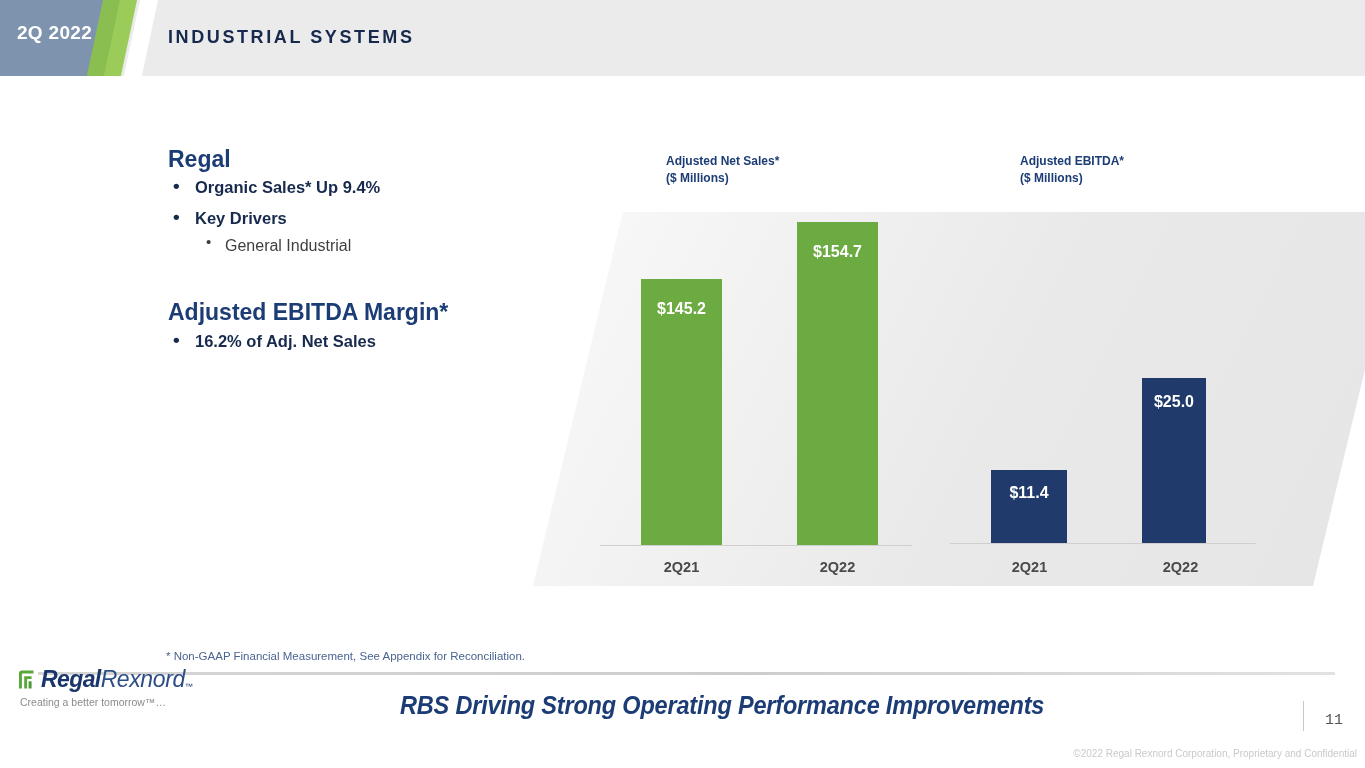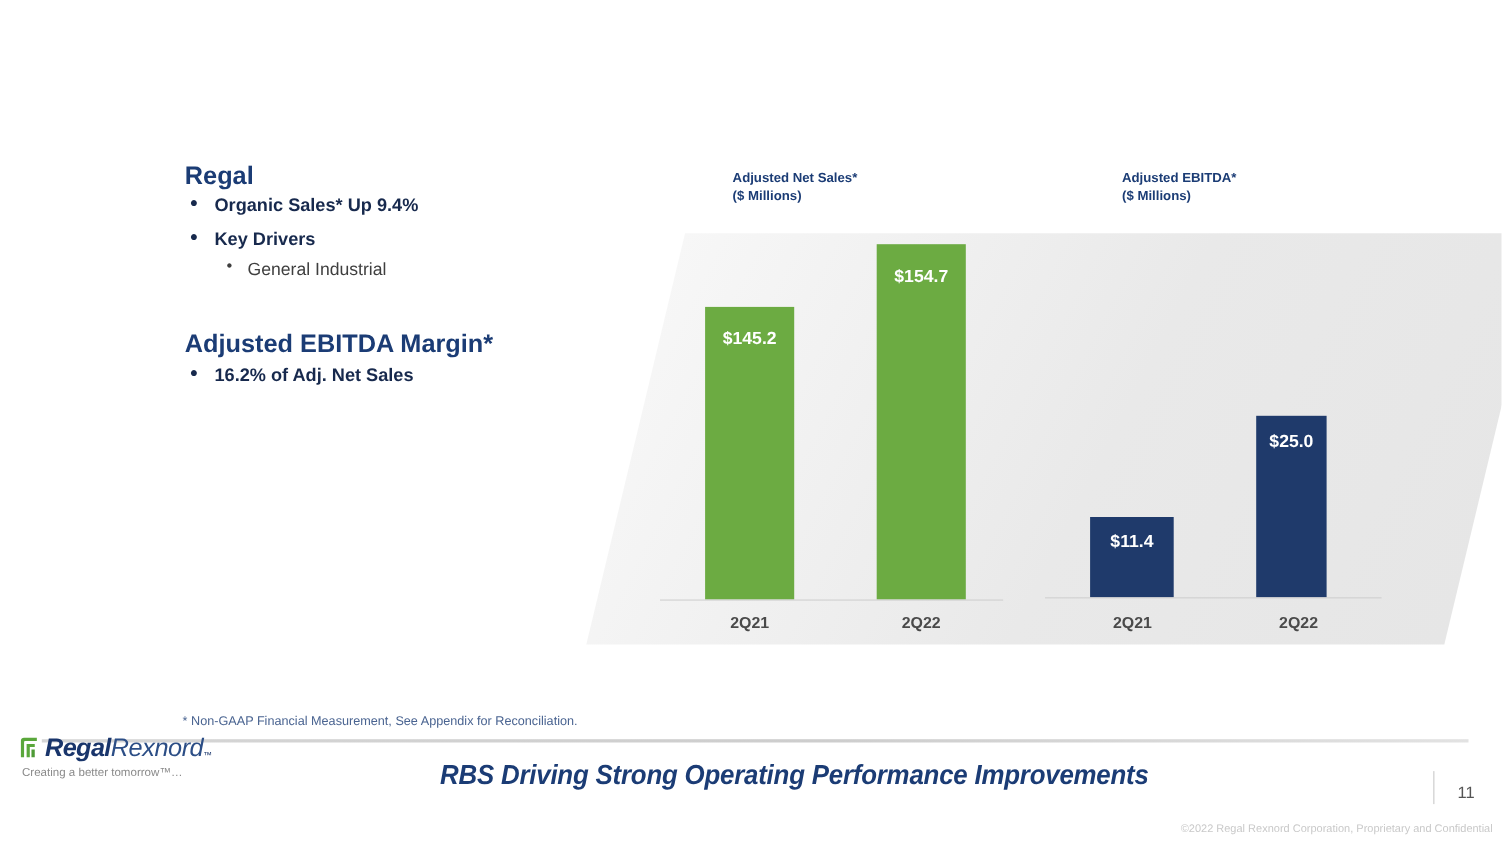--- a/index.html
+++ b/index.html
@@ -72,28 +72,36 @@
               font-family:"Liberation Sans",sans-serif;line-height:1;}
   .logo-rex{color:#2c4e86;font-size:23px;font-weight:normal;font-style:italic;letter-spacing:-.4px;
             font-family:"Liberation Sans",sans-serif;line-height:1;}
   .logo-tm{color:#19356b;font-size:8px;vertical-align:super;}
   .tagline{color:#8b8b8b;font-size:10.5px;margin-top:5px;margin-left:2px;}
 
   .footer-title{position:absolute;left:400px;top:691px;width:700px;color:#1b3c75;
                 font-size:25px;font-weight:bold;font-style:italic;letter-spacing:-.2px;
                 transform:scaleX(.94);transform-origin:left center;}
   .page-sep{position:absolute;left:1303px;top:701px;width:1px;height:30px;background:#c9c9c9;}
-  .page-num{position:absolute;left:1325px;top:712px;color:#555555;font-size:15px;}
+  .page-num{position:absolute;left:1325px;top:712px;color:#555555;font-size:15px;font-family:Liberation Mono, monospace;}
   .copyright{position:absolute;right:8px;top:748px;color:#c9c9c9;font-size:10px;}
 </style>
 </head>
 <body>
 
 <div class="slide">
 
+  <div class="header">
+    <div class="hdr-grey"></div>
+    <div class="hdr-blue"></div>
+    <div class="hdr-green"></div>
+    <div class="hdr-white"></div>
+    <div class="hdr-quarter">2Q 2022</div>
+    <div class="hdr-title">INDUSTRIAL SYSTEMS</div>
+  </div>
 
   <div class="lcol">
     <div class="h-blue">Regal</div>
     <ul class="b1">
       <li>
         <span>Organic Sales* Up 9.4%</span>
       </li>
       <li>
         <span>Key Drivers</span>
         <ul class="b2">

